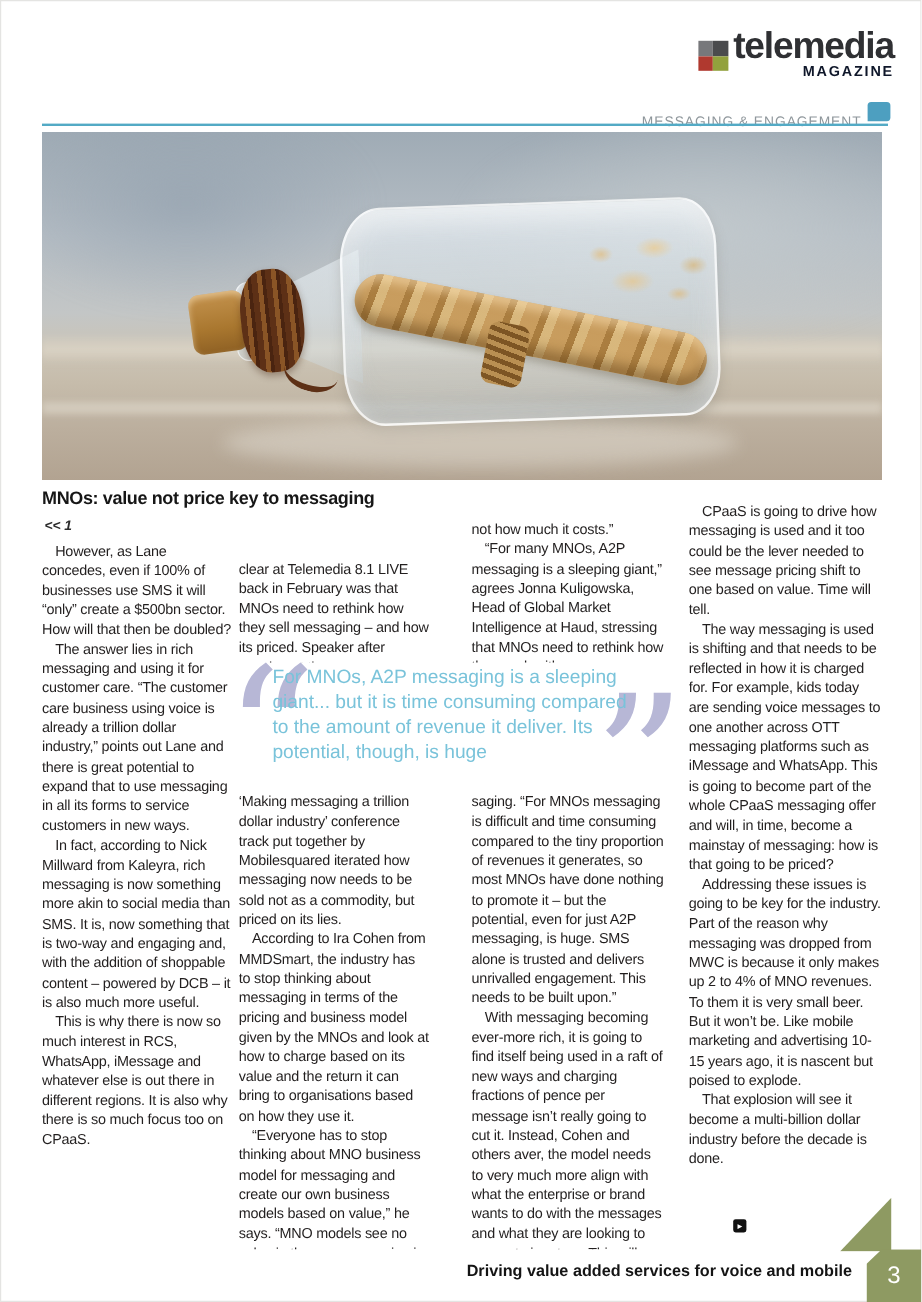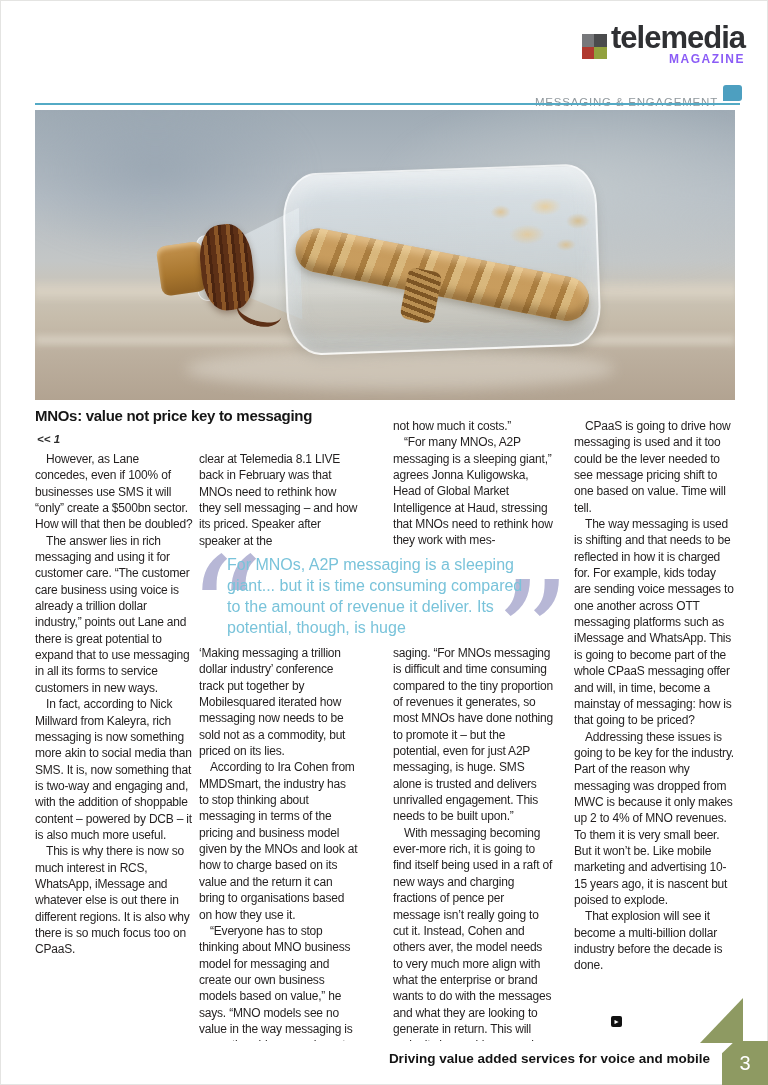--- a/index.html
+++ b/index.html
@@ -6,21 +6,21 @@
   body{width:768px;height:1085px;background:#ffffff;font-family:"Liberation Sans",sans-serif;position:relative;overflow:hidden;}
   .page{position:absolute;inset:0;box-shadow:inset 0 0 0 1px #e4e4e2;}
 
   
   .masthead{position:absolute;top:22px;right:23px;display:flex;align-items:center;}
   .logo-icon{width:25px;height:25px;margin-top:6px;margin-right:4px;display:grid;grid-template-columns:1fr 1fr;grid-template-rows:1fr 1fr;}
   .logo-icon .q1{background:#77787b;} .logo-icon .q2{background:#4a4b4d;}
   .logo-icon .q3{background:#b0392f;} .logo-icon .q4{background:#92a13d;}
   .logo-textwrap{text-align:right;line-height:1;}
   .logo-text{font-size:31px;font-weight:bold;color:#2f3033;letter-spacing:-1px;}
-  .logo-sub{font-size:12px;font-weight:bold;color:#8b5cf6;letter-spacing:1.5px;margin-top:0px;}
+  .logo-sub{font-size:12px;font-weight:bold;color:#0f172a;letter-spacing:1.5px;margin-top:0px;}
 
   
   .section-label{position:absolute;top:96px;right:50px;font-size:11.5px;color:#8f979c;letter-spacing:0.8px;}
   .section-tab{position:absolute;top:85px;right:26px;width:19px;height:16px;background:#4d9fc0;border-radius:3px 3px 3px 0;}
   .section-rule{position:absolute;top:103px;left:35px;right:28px;height:2px;background:#53aac5;}
 
   
   .photo{position:absolute;left:35px;top:110px;width:700px;height:290px;overflow:hidden;
     background:linear-gradient(180deg,#9fabb5 0%,#b6bec5 30%,#c3c6c6 52%,#cbc4b6 63%,#c6bcab 72%,#bbae9d 86%,#b2a391 100%);}
   .sky-blob1{position:absolute;left:-40px;top:-30px;width:320px;height:180px;background:radial-gradient(closest-side,rgba(140,155,170,.55),rgba(140,155,170,0));filter:blur(8px);}
@@ -60,21 +60,21 @@
     filter:blur(.4px);}
   .reflection{position:absolute;left:150px;top:238px;width:430px;height:42px;border-radius:50%;
     background:rgba(250,248,242,.32);filter:blur(7px);}
 
   
   .article-title{position:absolute;left:35px;top:407px;width:420px;font-size:15px;font-weight:bold;color:#161616;letter-spacing:-0.3px;}
   .cont-marker{position:absolute;left:37px;top:433px;font-size:11.5px;font-weight:bold;font-style:italic;color:#2c2c2c;}
 
   .textcol{position:absolute;font-size:12px;line-height:16.35px;letter-spacing:-0.2px;color:#221f1f;overflow:hidden;text-align:left;}
   .textcol p{margin:0;text-indent:11px;}
-  .textcol p.flush{text-indent:0;}
+  .textcol p.flush{text-indent:0;margin-top:15px;}
   .c1{left:35px;top:451px;width:159px;height:590px;}
   .c2t{left:199px;top:451px;width:159px;height:101px;}
   .c2b{left:199px;top:645px;width:159px;height:396px;}
   .c3t{left:393px;top:418px;width:161px;height:134px;}
   .c3b{left:393px;top:645px;width:161px;height:396px;}
   .c4{left:574px;top:418px;width:161px;height:623px;}
 
   
   .quote{position:absolute;left:193px;top:550px;width:368px;height:94px;}
   .quote-mark{position:absolute;font-family:"DejaVu Serif",serif;font-size:150px;line-height:0;color:#b7b7d6;}

